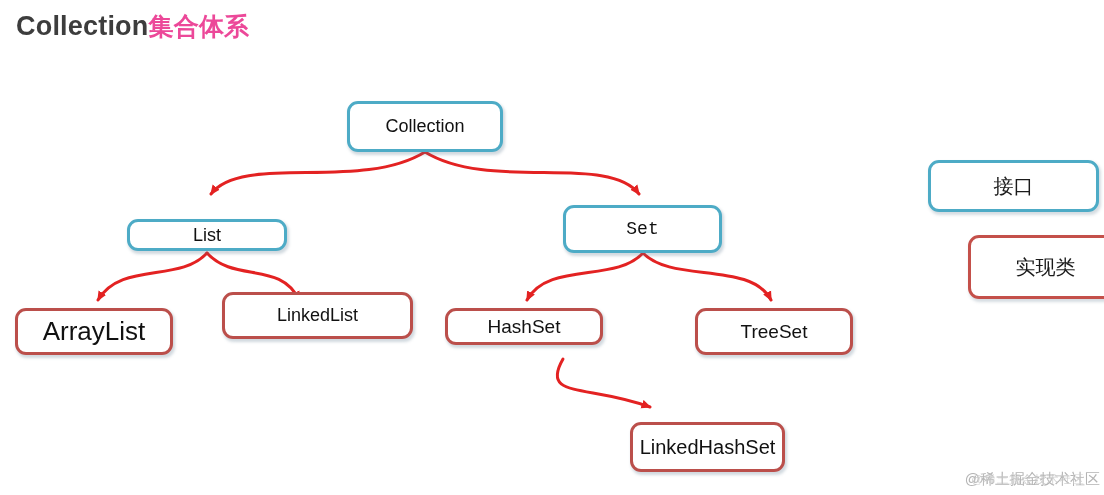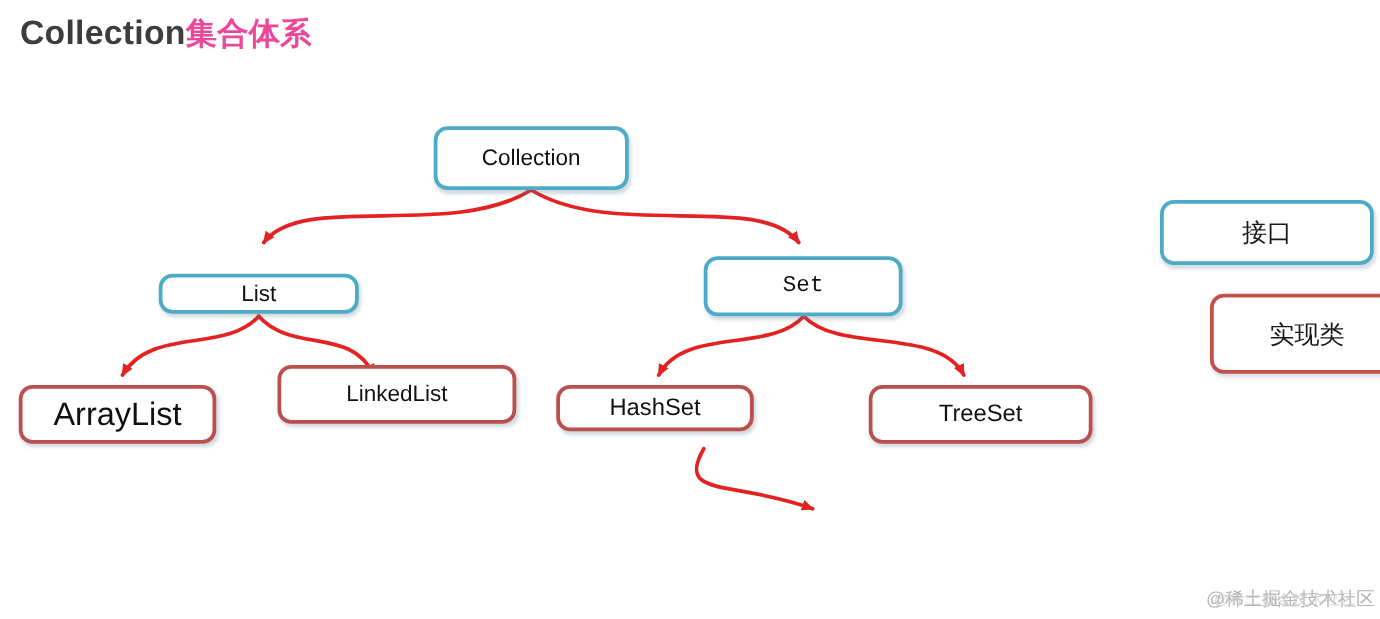--- a/index.html
+++ b/index.html
@@ -36,21 +36,21 @@
   }
   .node.interface { border-color:#4dabc6; }
   .node.impl      { border-color:#bb4f4b; }
 
   .n-collection    { left:347px; top:101px; width:156px; height:51px; }
   .n-list          { left:127px; top:187px; width:160px; height:32px;margin-top:32px; }
   .n-set           { left:563px; top:205px; width:159px; height:48px;font-family:Liberation Mono, monospace; }
   .n-arraylist     { left:15px;  top:308px; width:158px; height:47px; font-size:26px; }
   .n-linkedlist    { left:222px; top:292px; width:191px; height:47px; }
   .n-hashset       { left:445px; top:308px; width:158px; height:37px; font-size:19px; }
-  .n-treeset       { left:695px; top:308px; width:179px; height:47px; font-size:19px; }
+  .n-treeset       { left:695px; top:308px; width:158px; height:47px; font-size:19px; }
   .n-linkedhashset { left:630px; top:422px; width:155px; height:50px; font-size:20px; }
 
   .legend-box {
     position:absolute;
     background:#ffffff;
     border:3px solid #999;
     border-radius:11px;
     display:flex; align-items:center; justify-content:center;
     font-family:"DejaVu Serif","Liberation Serif",serif;
     font-size:20px; color:#1a1a1a;
@@ -110,20 +110,23 @@
   </div>
   <div class="node impl n-linkedlist">
     <span>LinkedList</span>
   </div>
   <div class="node impl n-hashset">
     <span>HashSet</span>
   </div>
   <div class="node impl n-treeset">
     <span>TreeSet</span>
   </div>
+  <div class="node impl n-linkedhashset">
+    <span>LinkedHashSet</span>
+  </div>
 
   <div class="legend-box lg-interface">
     <span>接口</span>
   </div>
   <div class="legend-box lg-impl">
     <span>实现类</span>
   </div>
 
   <div class="watermark">
     <span class="ghost">@稀土掘金技术社区</span>

